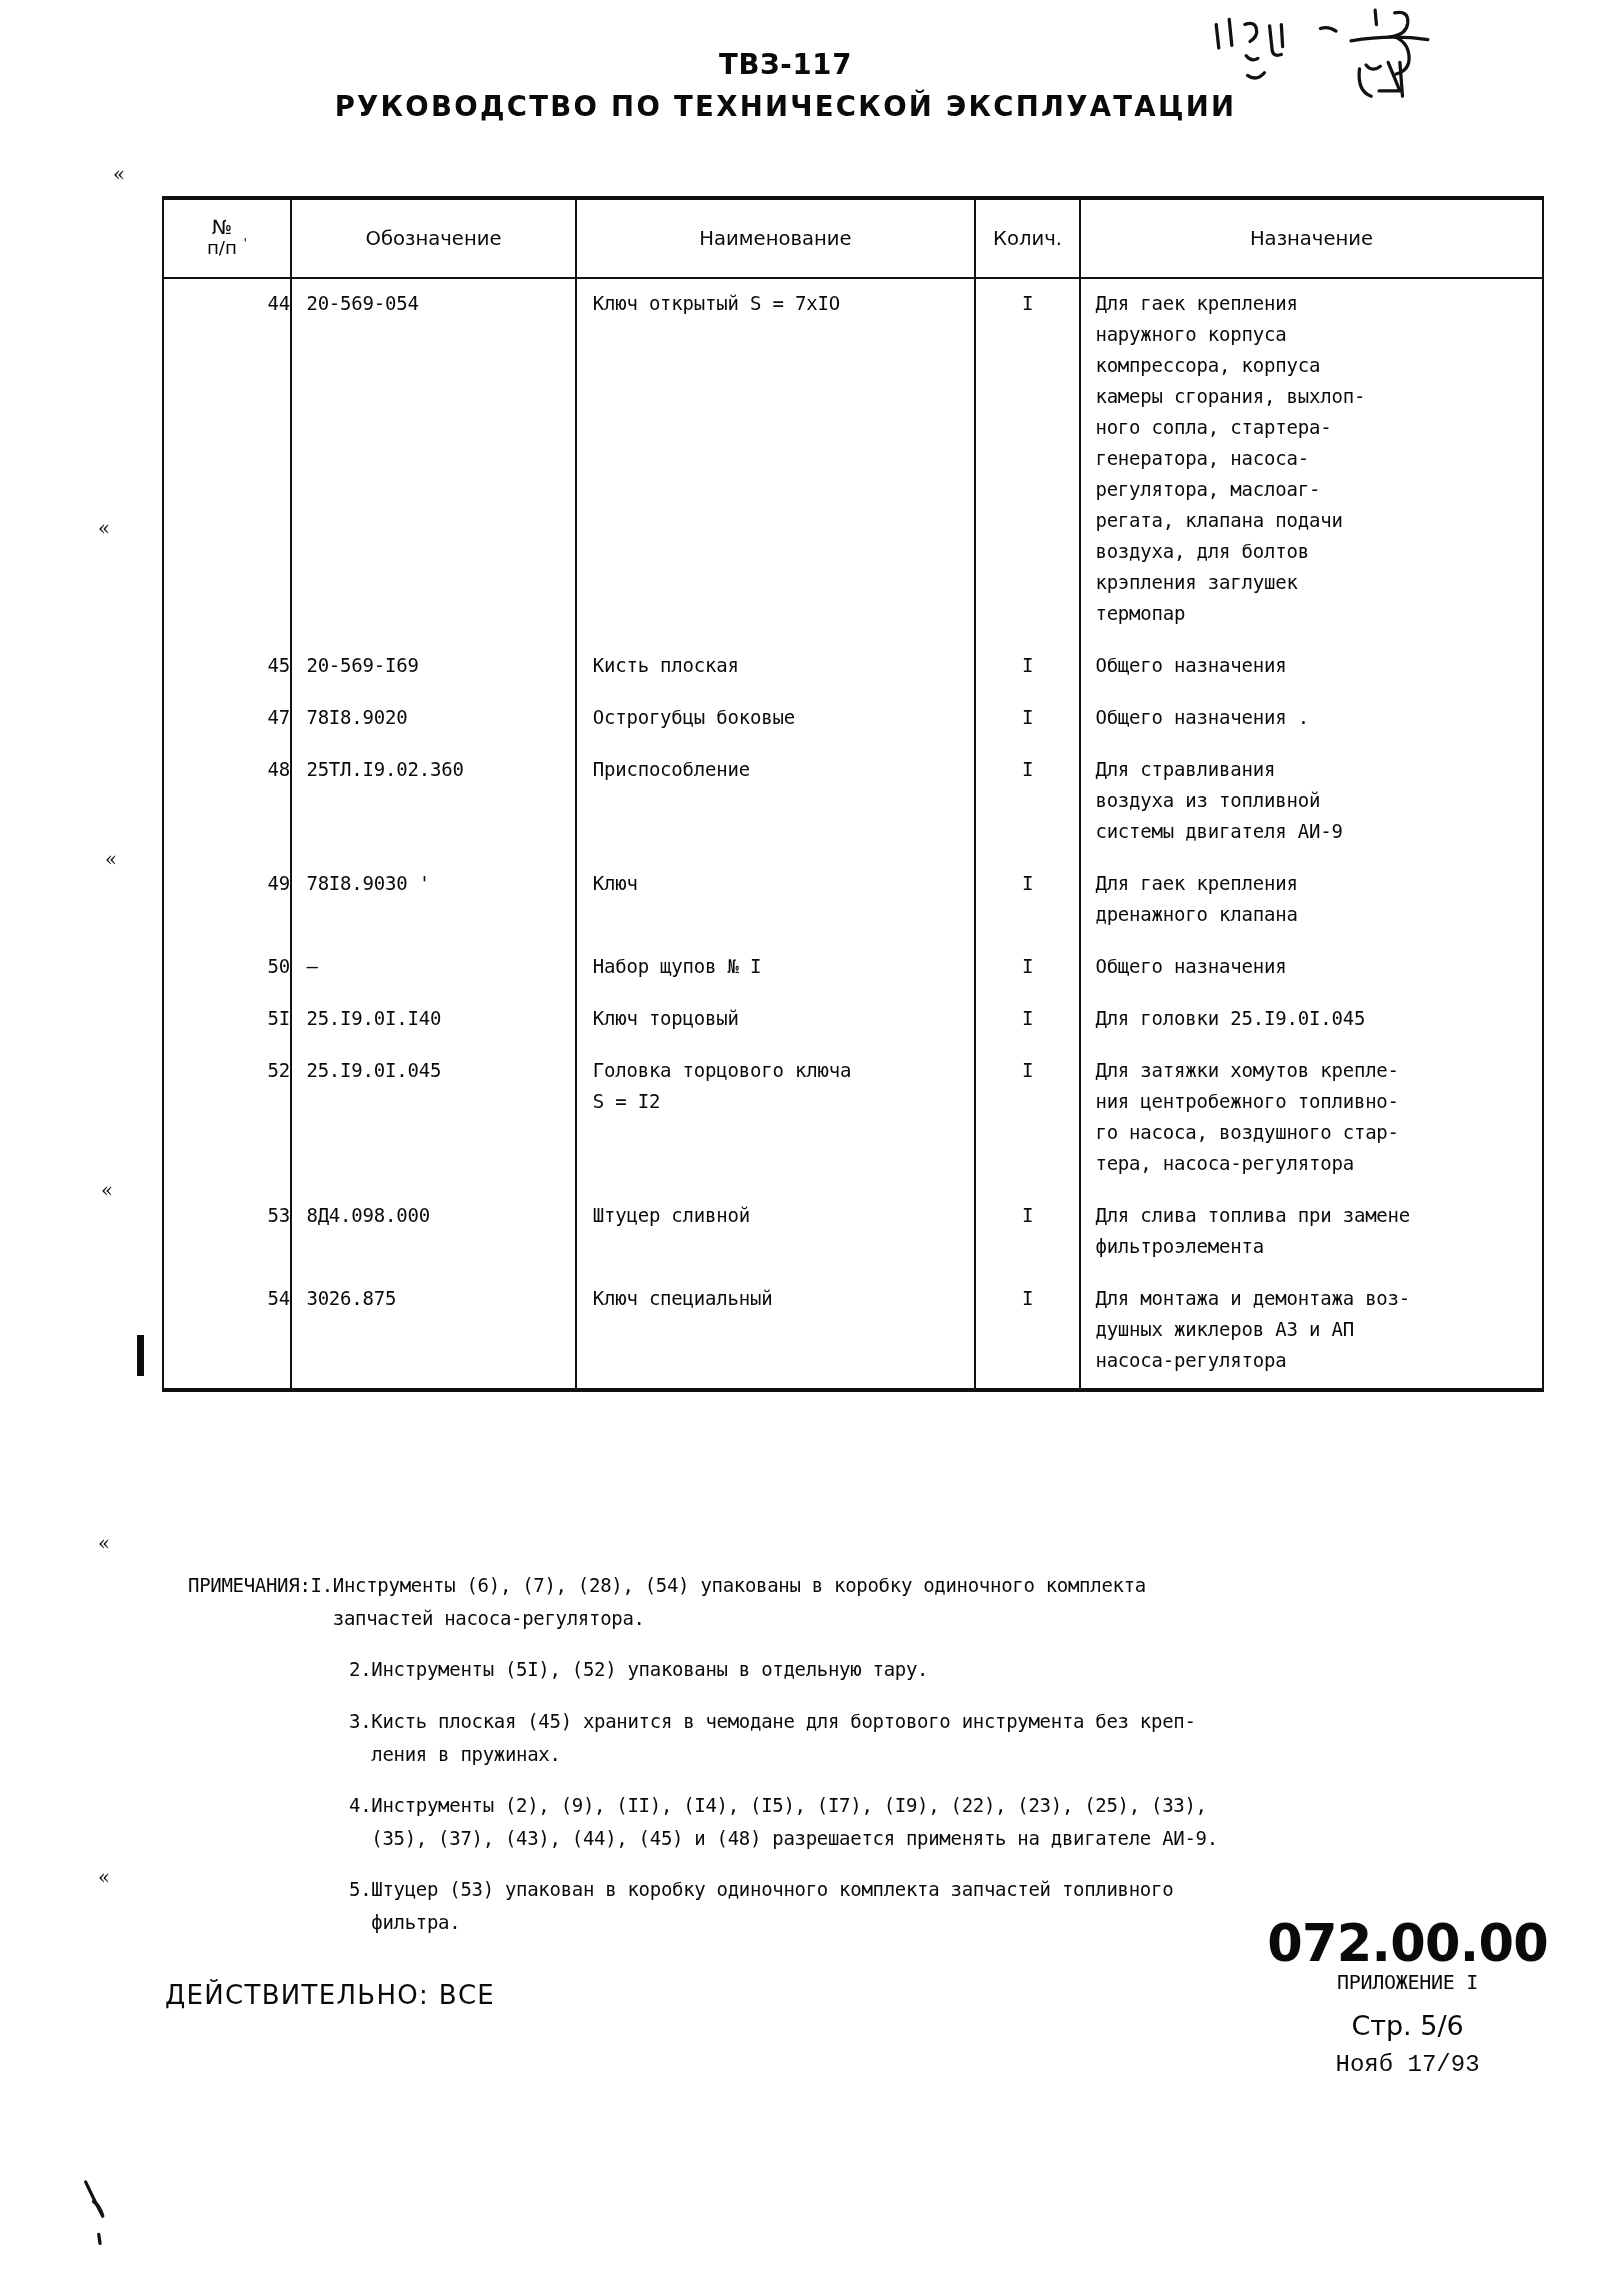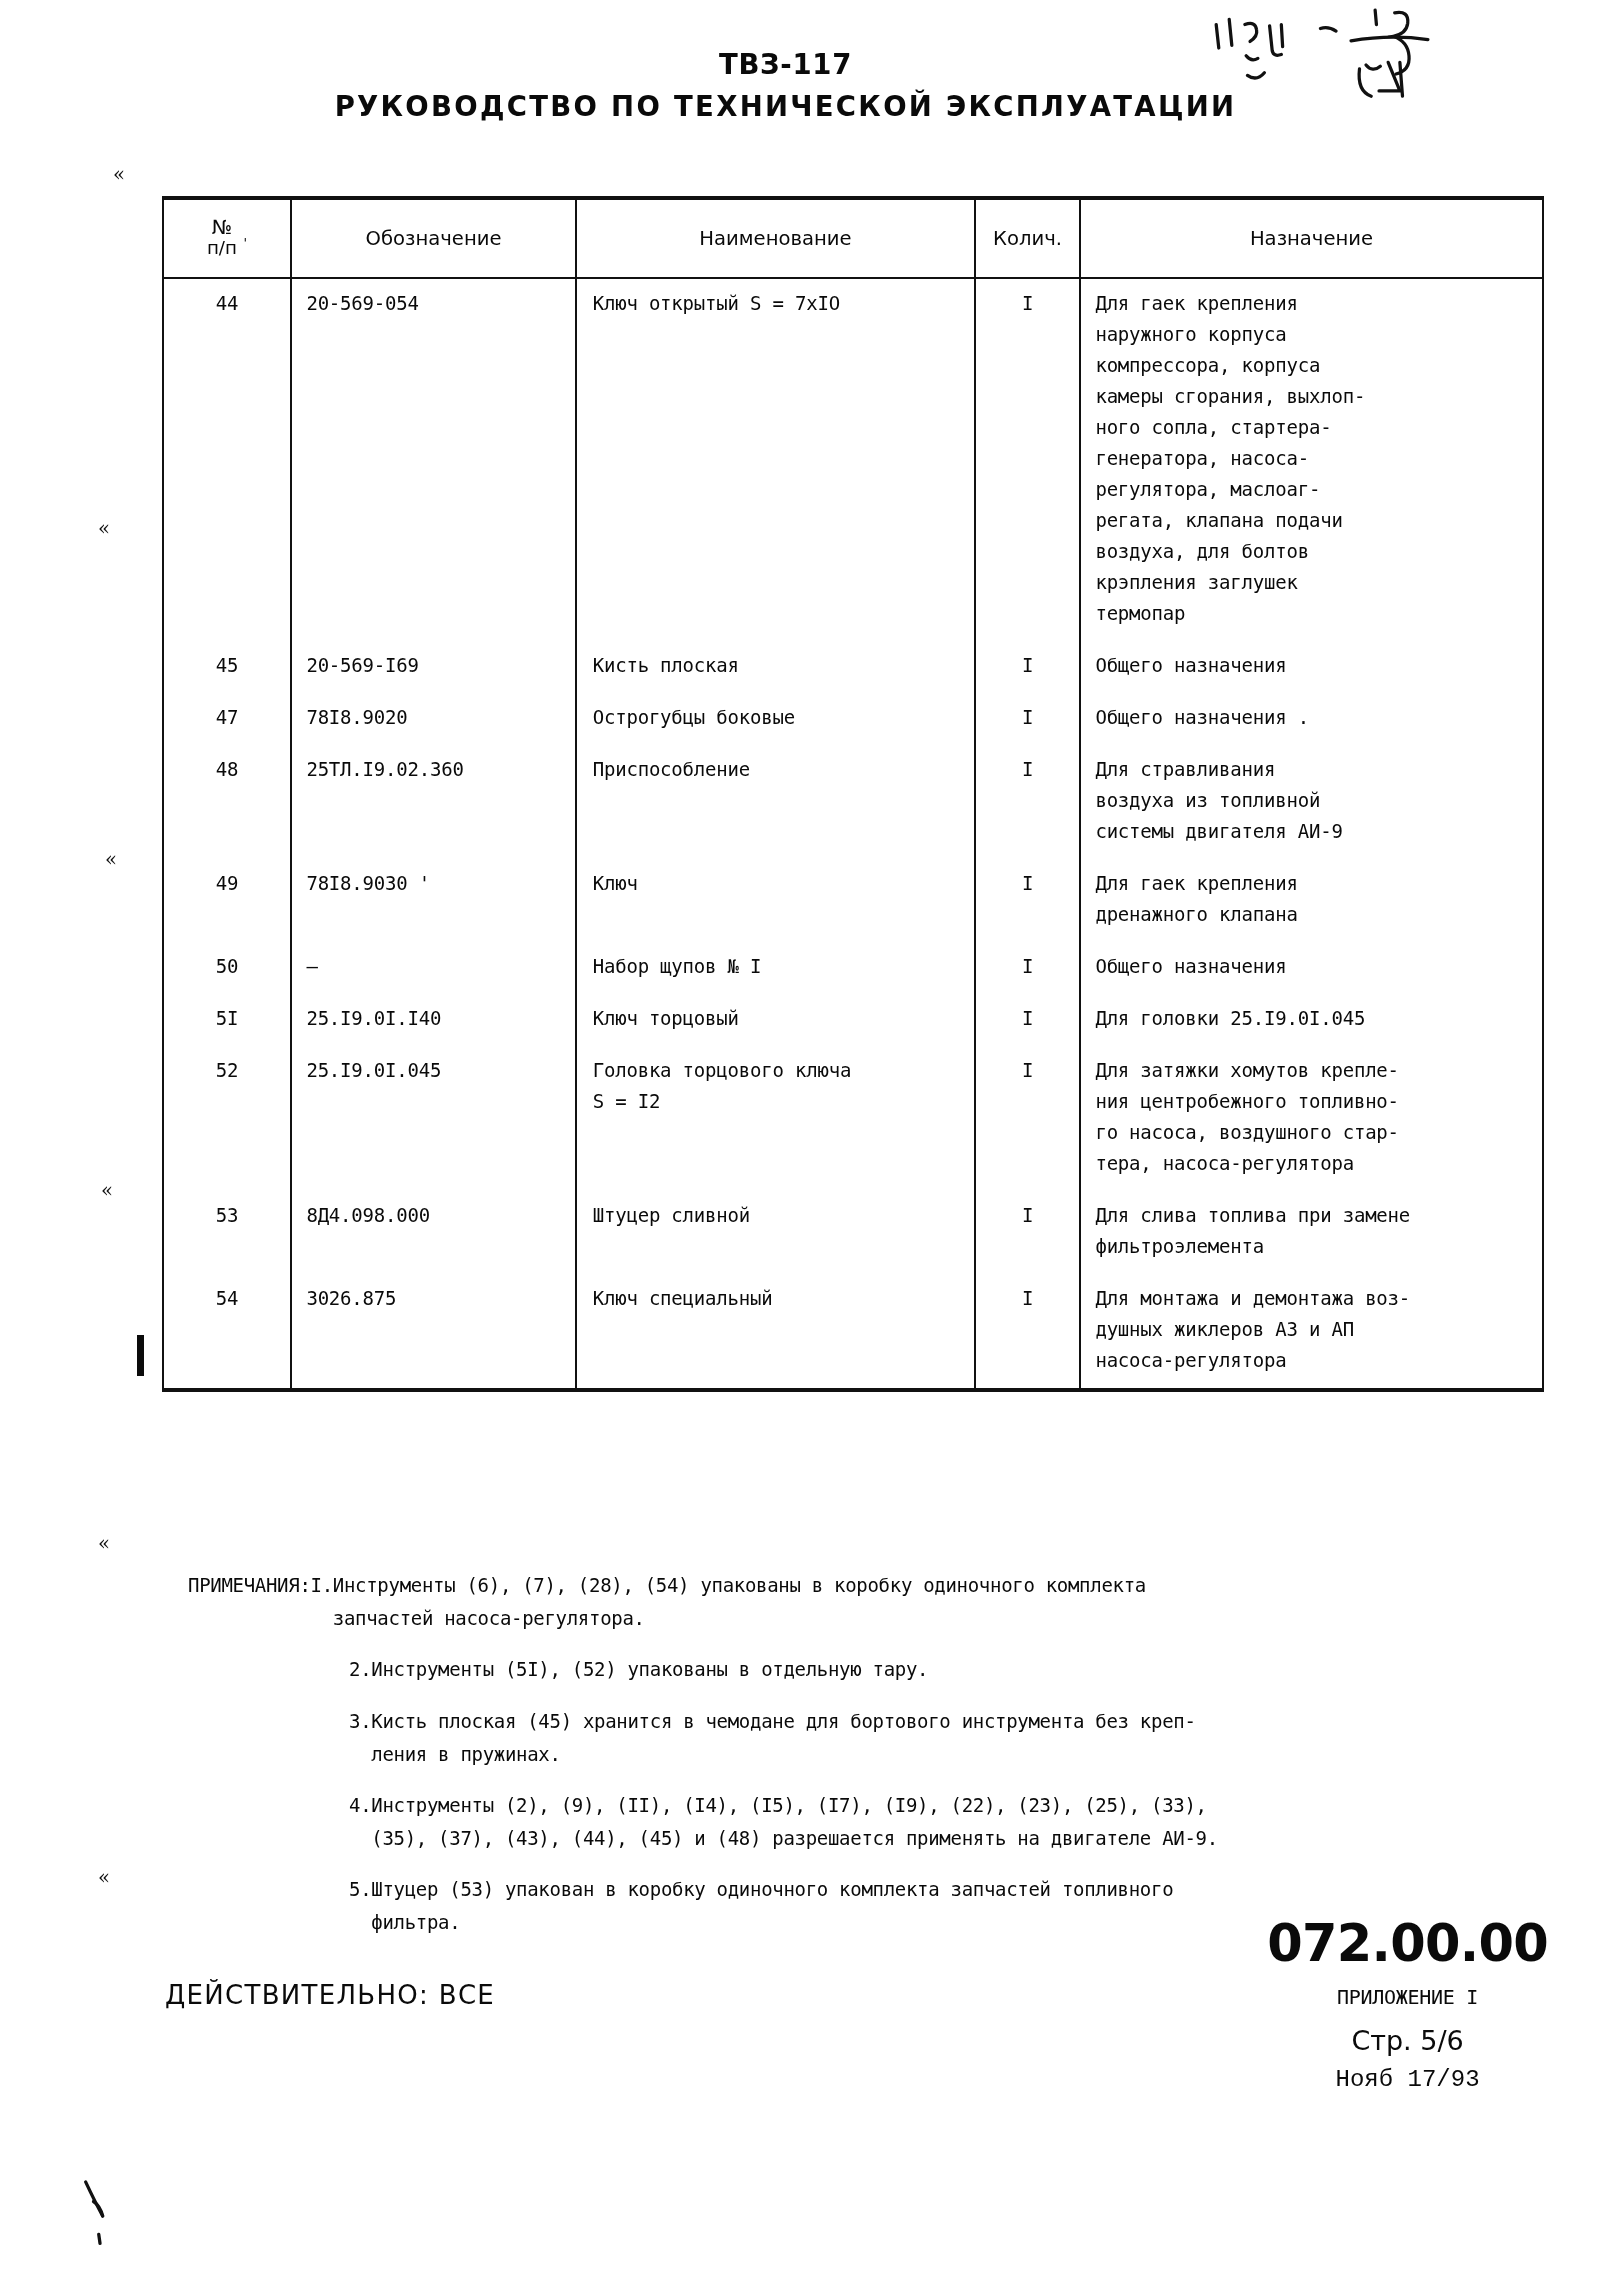--- a/index.html
+++ b/index.html
@@ -114,21 +114,21 @@
   .c-qty    { width: 105px; }
   .c-purp   { width: 463px; }
 
   .cell {
     font-size: 19px;
     line-height: 31px;
     font-family: "DejaVu Sans Mono", "Liberation Mono", monospace;
     letter-spacing: -0.2px;
     white-space: pre-line;
   }
-  .cell.num   { text-align: center; padding: 9.2px 0 0 0; }
+  .cell.num   { text-align: right; padding: 9.2px 0 0 0; }
   .cell.desig { padding: 9.2px 0 0 14.4px; }
   .cell.name  { padding: 9.2px 0 0 15.7px; }
   .cell.qty   { text-align: center; padding: 9.2px 0 0 0; }
   .cell.purp  { padding: 9.2px 0 11.8px 14.4px; }
 
   .hdr-np {
     display: inline-block;
     text-align: center;
     font-size: 18.3px;
     line-height: 1.05;
@@ -194,21 +194,21 @@
   .doc-code {
     font-family: "DejaVu Sans", "Liberation Sans", sans-serif;
     font-weight: 700;
     font-size: 51px;
     line-height: 1;
     letter-spacing: -0.7px;
   }
   .appendix {
     font-family: "DejaVu Sans Mono", "Liberation Mono", monospace;
     font-size: 20px;
-    margin-top: 16px;
+    margin-top: 1px;
     letter-spacing: -0.3px;
   }
   .page-no {
     font-family: "DejaVu Sans", "Liberation Sans", sans-serif;
     font-size: 27px;
     margin-top: 15.7px;
   }
   .page-date {
     font-family: Liberation Mono, monospace;
     font-size: 24px;

